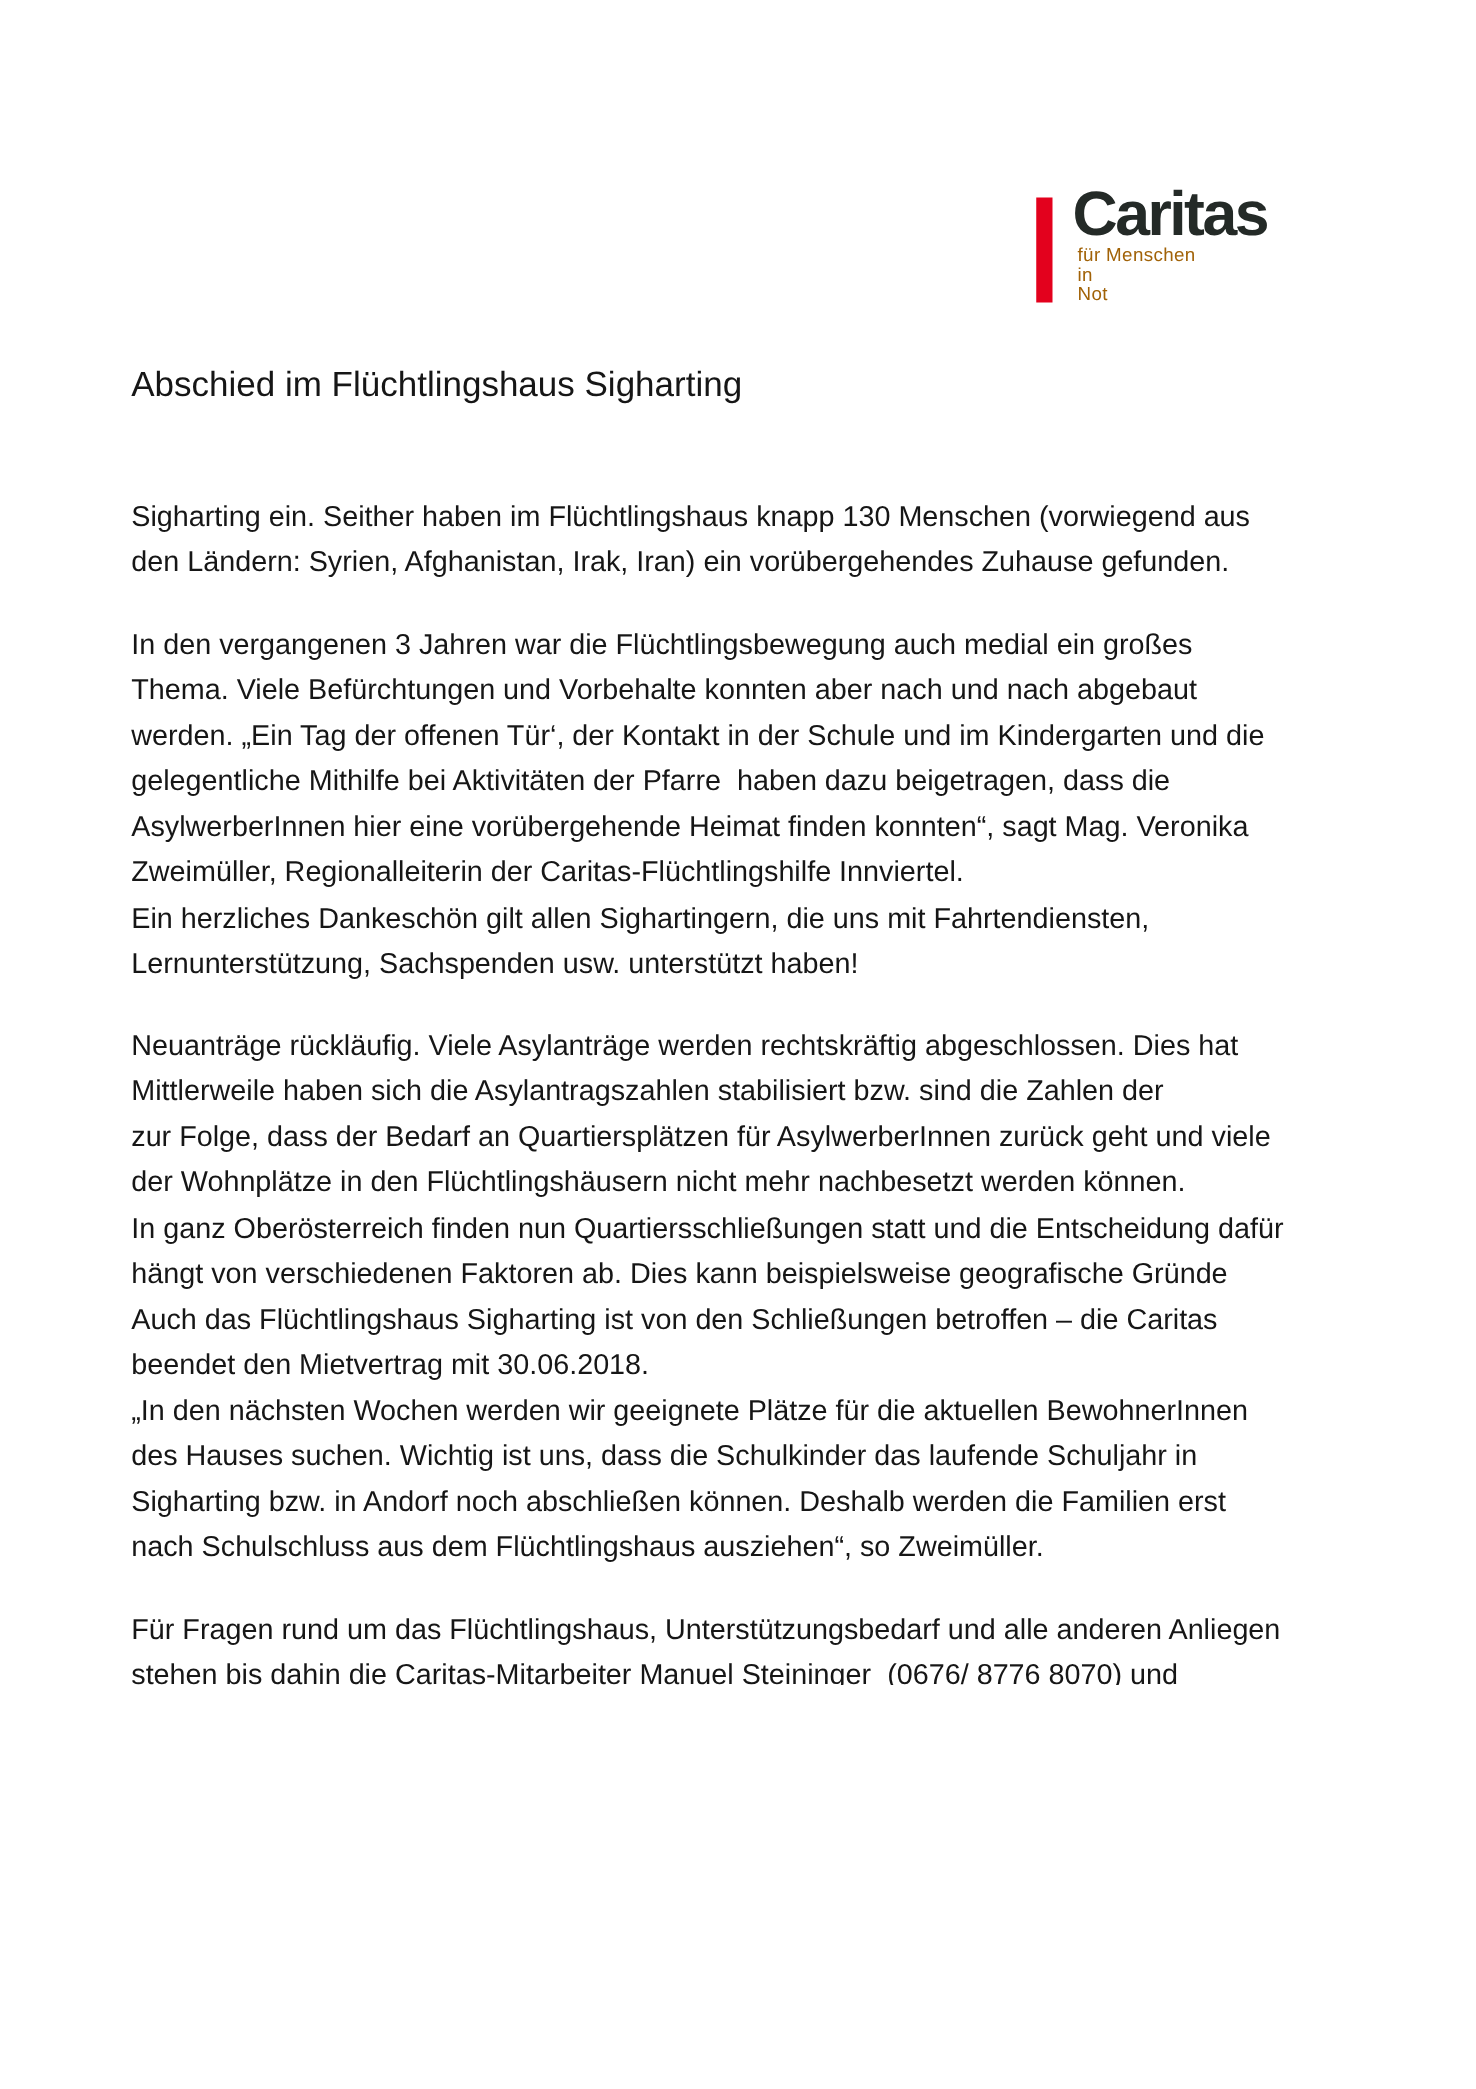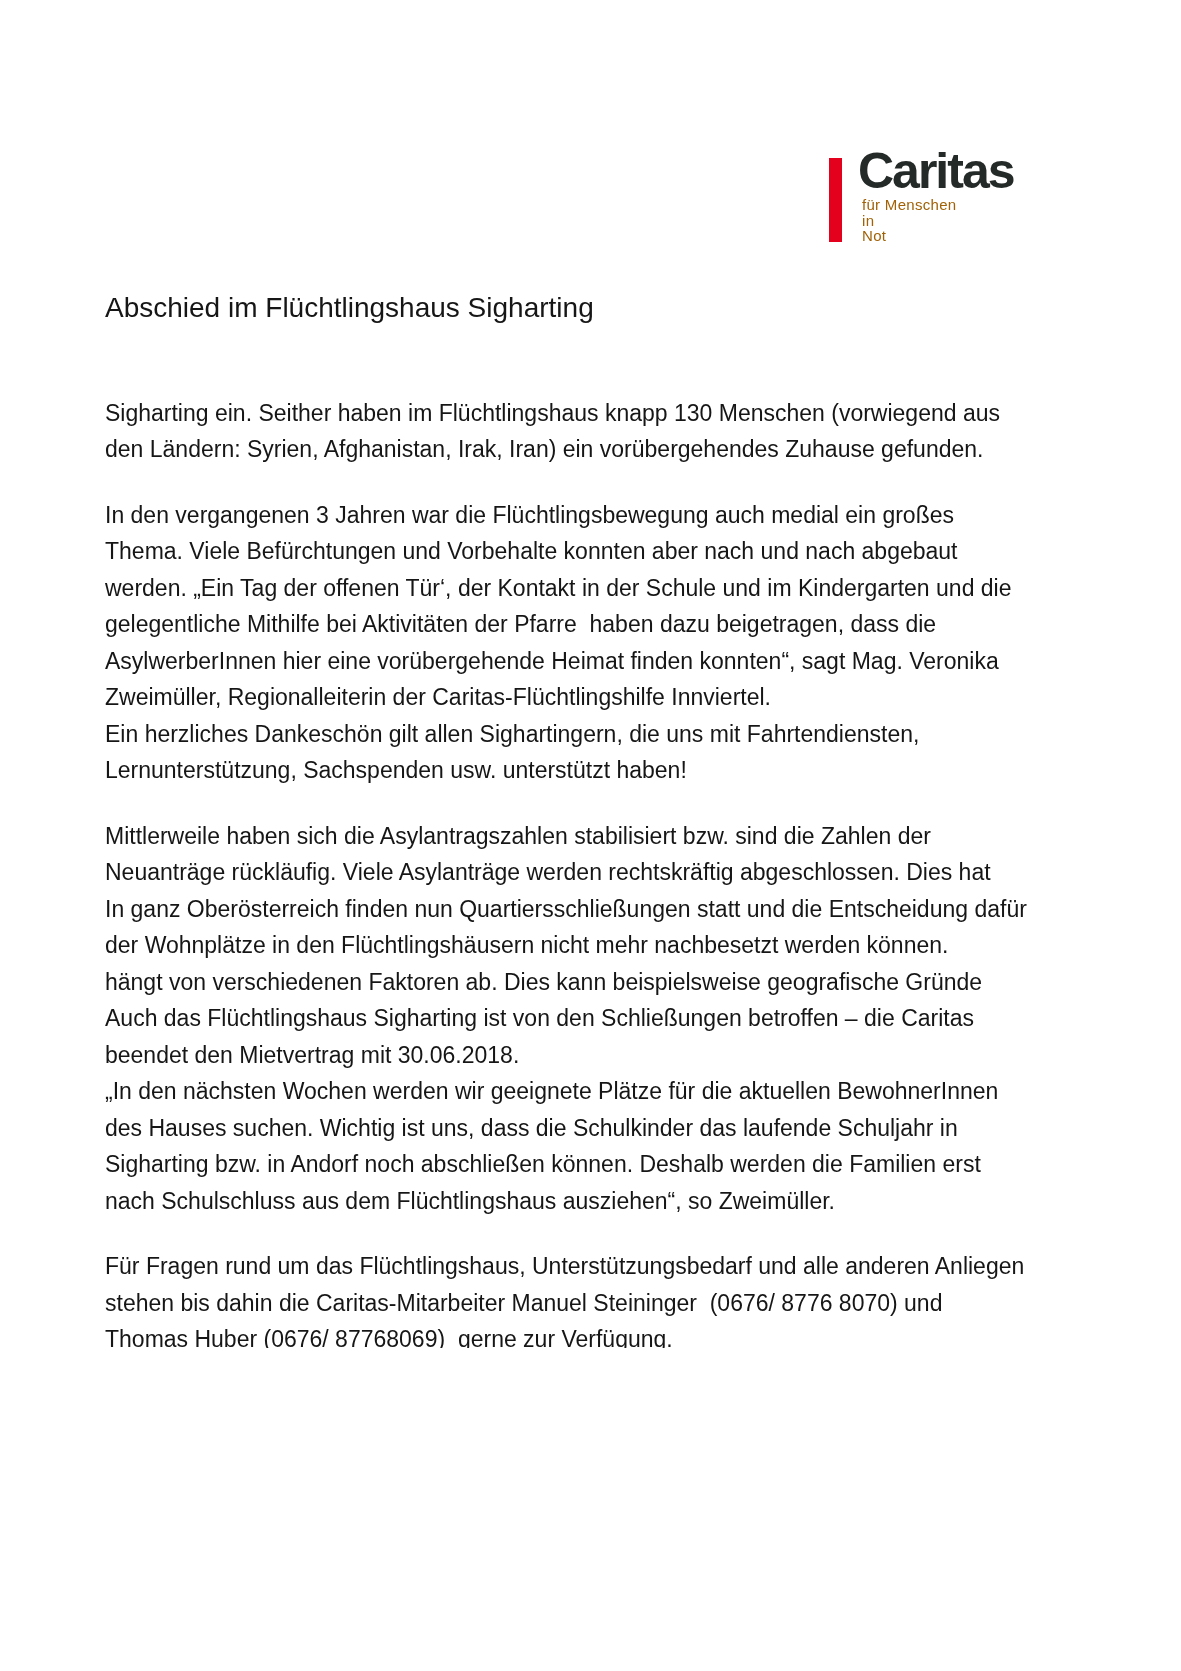--- a/index.html
+++ b/index.html
@@ -87,24 +87,25 @@
           <span class="line">In den vergangenen 3 Jahren war die Flüchtlingsbewegung auch medial ein großes</span>
           <span class="line">Thema. Viele Befürchtungen und Vorbehalte konnten aber nach und nach abgebaut</span>
           <span class="line">werden. „Ein Tag der offenen Tür‘, der Kontakt in der Schule und im Kindergarten und die</span>
           <span class="line">gelegentliche Mithilfe bei Aktivitäten der Pfarre  haben dazu beigetragen, dass die</span>
           <span class="line">AsylwerberInnen hier eine vorübergehende Heimat finden konnten“, sagt Mag. Veronika</span>
           <span class="line">Zweimüller, Regionalleiterin der Caritas-Flüchtlingshilfe Innviertel.</span>
           <span class="line">Ein herzliches Dankeschön gilt allen Sighartingern, die uns mit Fahrtendiensten,</span>
           <span class="line">Lernunterstützung, Sachspenden usw. unterstützt haben!</span>
         </p>
         <p class="para">
+          <span class="line">Neuanträge rückläufig. Viele Asylanträge werden rechtskräftig abgeschlossen. Dies hat</span>
           <span class="line">Mittlerweile haben sich die Asylantragszahlen stabilisiert bzw. sind die Zahlen der</span>
-          <span class="line">Neuanträge rückläufig. Viele Asylanträge werden rechtskräftig abgeschlossen. Dies hat</span>
+          <span class="line">zur Folge, dass der Bedarf an Quartiersplätzen für AsylwerberInnen zurück geht und viele</span>
+          <span class="line">der Wohnplätze in den Flüchtlingshäusern nicht mehr nachbesetzt werden können.</span>
           <span class="line">In ganz Oberösterreich finden nun Quartiersschließungen statt und die Entscheidung dafür</span>
-          <span class="line">der Wohnplätze in den Flüchtlingshäusern nicht mehr nachbesetzt werden können.</span>
           <span class="line">hängt von verschiedenen Faktoren ab. Dies kann beispielsweise geografische Gründe</span>
           <span class="line">Auch das Flüchtlingshaus Sigharting ist von den Schließungen betroffen – die Caritas</span>
           <span class="line">beendet den Mietvertrag mit 30.06.2018.</span>
           <span class="line">„In den nächsten Wochen werden wir geeignete Plätze für die aktuellen BewohnerInnen</span>
           <span class="line">des Hauses suchen. Wichtig ist uns, dass die Schulkinder das laufende Schuljahr in</span>
           <span class="line">Sigharting bzw. in Andorf noch abschließen können. Deshalb werden die Familien erst</span>
           <span class="line">nach Schulschluss aus dem Flüchtlingshaus ausziehen“, so Zweimüller.</span>
         </p>
         <p class="para">
           <span class="line">Für Fragen rund um das Flüchtlingshaus, Unterstützungsbedarf und alle anderen Anliegen</span>

